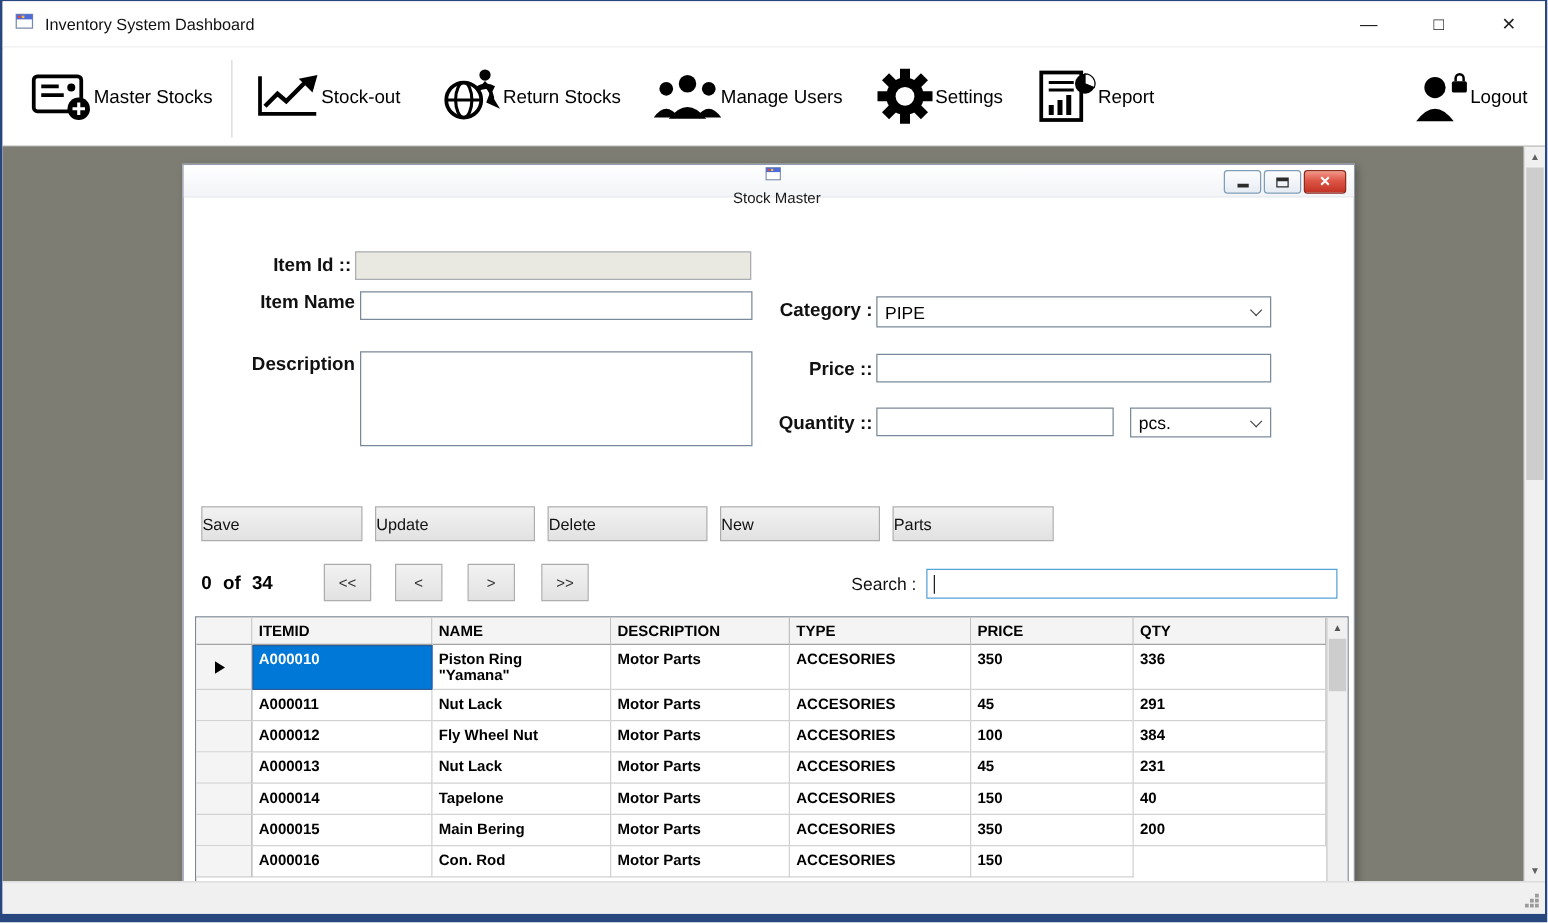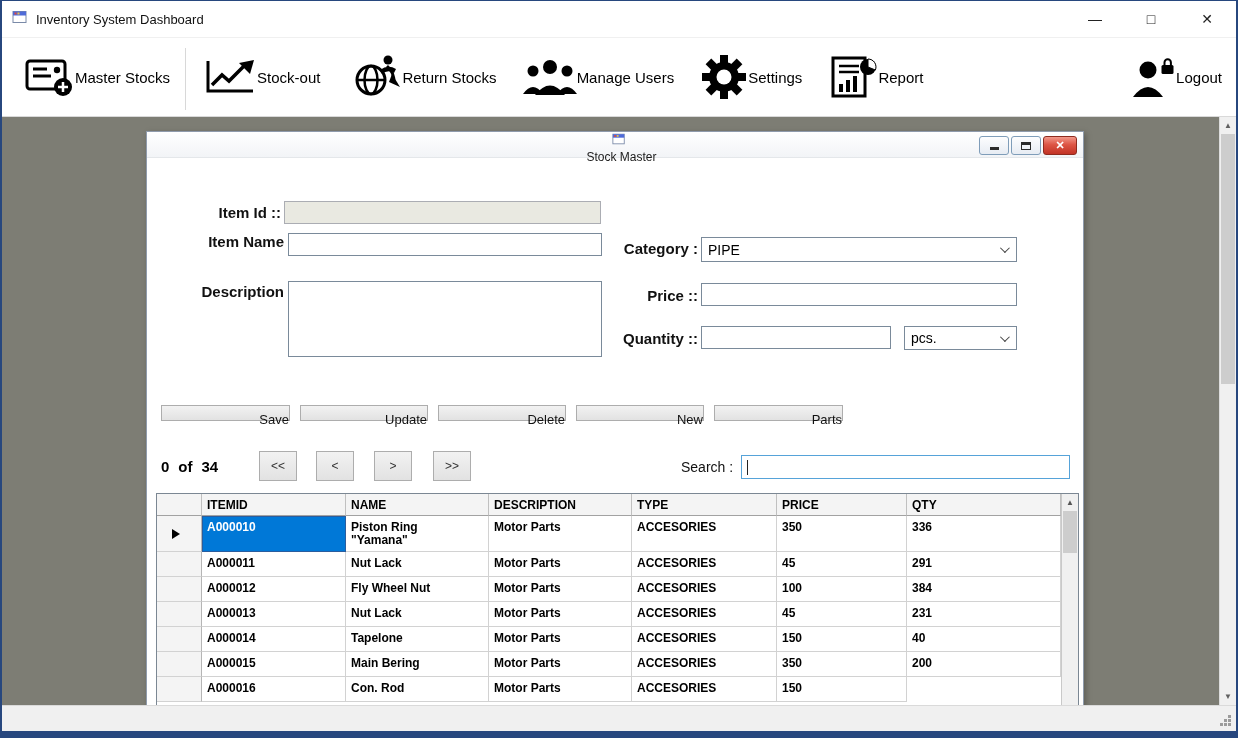--- a/index.html
+++ b/index.html
@@ -56,22 +56,22 @@
   .tb  { position:absolute; height:23px; border:1px solid #7a8a9a; background:#fff;
          font-family:inherit; font-size:14px; padding:2px 5px; }
   .tb:disabled, .tb.disabled { background:#e9e9e1; border-color:#abadb3; }
   textarea.tb { resize:none; }
   .combo { position:absolute; height:25px; border:1px solid #7a8a9a; background:#fff;
            display:flex; align-items:center; padding-left:6px; font-size:14px; color:#000; cursor:default; }
   .combo .chev { margin-left:auto; margin-right:9px; width:7px; height:7px;
                  border-right:1.6px solid #444; border-bottom:1.6px solid #444; transform:rotate(45deg) translateY(-2px); }
 
   
-  .btn { position:absolute; height:16px; background:linear-gradient(#f2f2f2,#e2e2e2); border:1px solid #adadad;
-         font-size:13px; color:#111; text-align:right; line-height:28px; cursor:pointer; font-family:inherit; }
+  .btn { position:absolute; height:28px; background:linear-gradient(#f2f2f2,#e2e2e2); border:1px solid #adadad;
+         font-size:13px; color:#111; text-align:left; line-height:28px; cursor:pointer; font-family:inherit; }
   .nbtn { position:absolute; top:319px; width:38px; height:30px; background:linear-gradient(#f2f2f2,#e2e2e2);
           border:1px solid #adadad; font-size:12px; color:#333; text-align:center; line-height:28px; cursor:pointer; }
 
   .nav-count { position:absolute; left:14px; top:326px; font-size:15px; font-weight:bold; color:#000; }
   .nav-count span { margin-right:9px; }
   .search-lbl { position:absolute; left:534px; top:327px; font-size:14px; color:#111; }
   .search-box { position:absolute; left:594px; top:323px; width:329px; height:24px;
                 border:1px solid #56a3d9; background:#fff; }
   .caret { position:absolute; left:5px; top:4px; width:1px; height:15px; background:#222; }
 

